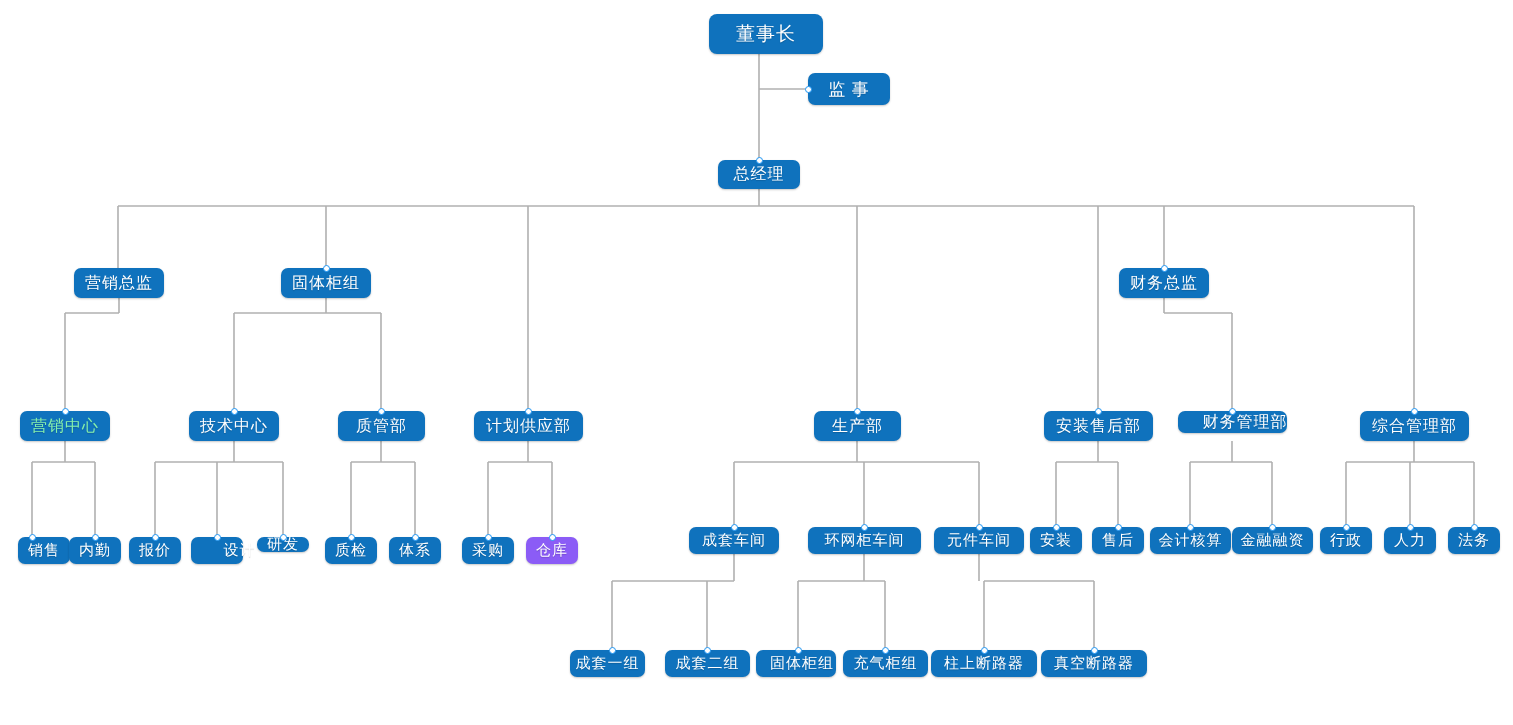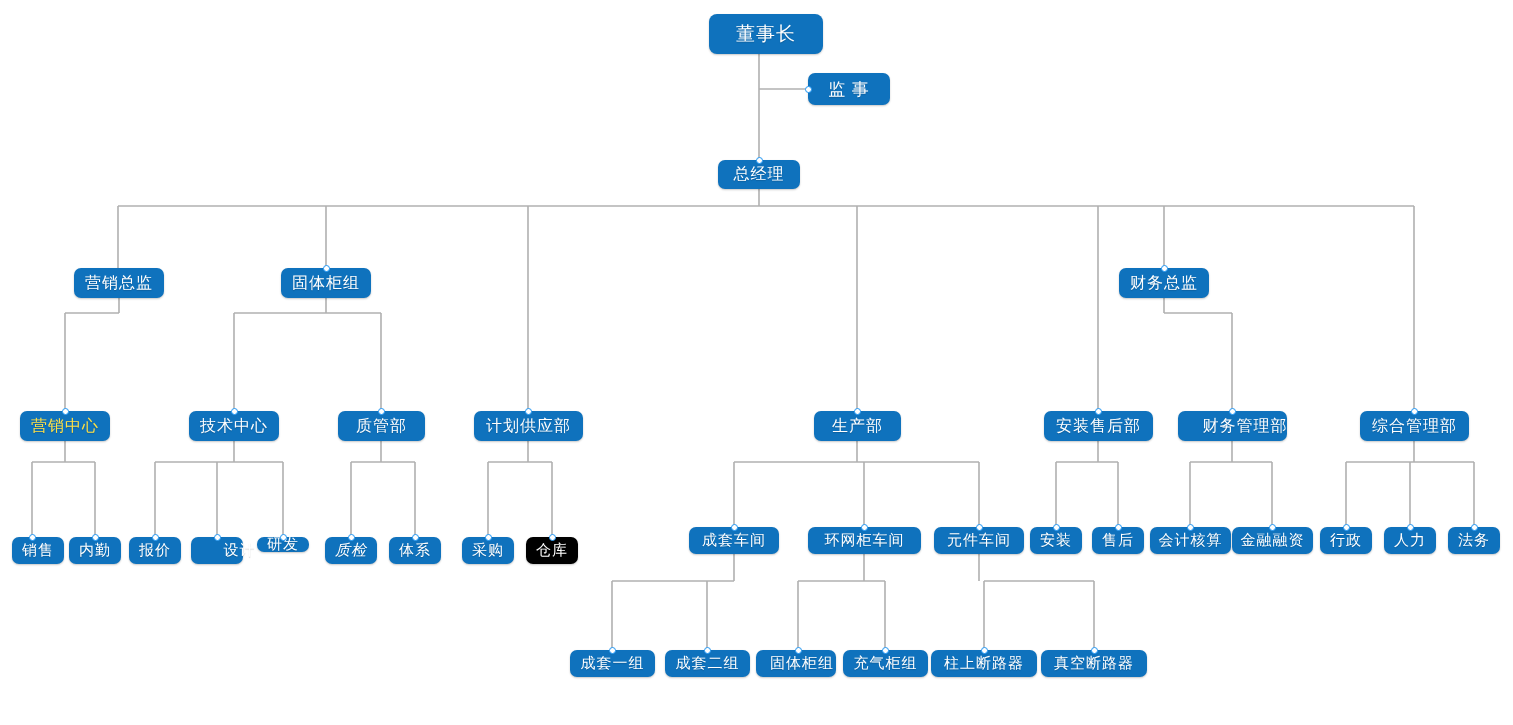--- a/index.html
+++ b/index.html
@@ -153,48 +153,48 @@
       <path d="M 984 581 L 984 650" fill="none" stroke="#b0b0b0" stroke-width="1.6"></path>
       <path d="M 1094 581 L 1094 650" fill="none" stroke="#b0b0b0" stroke-width="1.6"></path>
     </svg>
   <div id="node-layer">
       <div class="org-node lvl-root" style="left: 709px; top: 14px; width: 114px; height: 40px; background: rgb(15, 114, 189); color: rgb(255, 255, 255);">董事长</div>
       <div class="org-node lvl-aux" style="left: 808px; top: 73px; width: 82px; height: 32px; background: rgb(15, 114, 189); color: rgb(255, 255, 255);">监 事</div>
       <div class="org-node lvl-gm" style="left: 718px; top: 160px; width: 82px; height: 29px; background: rgb(15, 114, 189); color: rgb(255, 255, 255);">总经理</div>
       <div class="org-node lvl-dir" style="left: 74px; top: 268px; width: 90px; height: 30px; background: rgb(15, 114, 189); color: rgb(255, 255, 255);">营销总监</div>
       <div class="org-node lvl-dir" style="left: 281px; top: 268px; width: 90px; height: 30px; background: rgb(15, 114, 189); color: rgb(255, 255, 255);">固体柜组</div>
       <div class="org-node lvl-dir" style="left: 1119px; top: 268px; width: 90px; height: 30px; background: rgb(15, 114, 189); color: rgb(255, 255, 255);">财务总监</div>
-      <div class="org-node lvl-dept" style="left: 20px; top: 411px; width: 90px; height: 30px; background: rgb(15, 114, 189); color: #fde047;">营销中心</div>
+      <div class="org-node lvl-dept" style="left: 20px; top: 411px; width: 90px; height: 30px; background: rgb(15, 114, 189); color: #86efac;">营销中心</div>
       <div class="org-node lvl-dept" style="left: 189px; top: 411px; width: 90px; height: 30px; background: rgb(15, 114, 189); color: rgb(255, 255, 255);">技术中心</div>
       <div class="org-node lvl-dept" style="left: 338px; top: 411px; width: 87px; height: 30px; background: rgb(15, 114, 189); color: rgb(255, 255, 255);">质管部</div>
       <div class="org-node lvl-dept" style="left: 474px; top: 411px; width: 109px; height: 30px; background: rgb(15, 114, 189); color: rgb(255, 255, 255);">计划供应部</div>
       <div class="org-node lvl-dept" style="left: 814px; top: 411px; width: 87px; height: 30px; background: rgb(15, 114, 189); color: rgb(255, 255, 255);">生产部</div>
       <div class="org-node lvl-dept" style="left: 1044px; top: 411px; width: 109px; height: 30px; background: rgb(15, 114, 189); color: rgb(255, 255, 255);">安装售后部</div>
-      <div class="org-node lvl-dept" style="left: 1178px; top: 411px; width: 109px; height: 30px; background: rgb(15, 114, 189); color: rgb(255, 255, 255); padding-left: 25px;">财务管理部</div>
+      <div class="org-node lvl-dept" style="left: 1178px; top: 411px; width: 109px; height: 22px; background: rgb(15, 114, 189); color: rgb(255, 255, 255); padding-left: 25px;">财务管理部</div>
       <div class="org-node lvl-dept" style="left: 1360px; top: 411px; width: 109px; height: 30px; background: rgb(15, 114, 189); color: rgb(255, 255, 255);">综合管理部</div>
-      <div class="org-node lvl-team" style="left: 12px; top: 537px; width: 52px; height: 27px; background: rgb(15, 114, 189); color: rgb(255, 255, 255);">销售</div>
+      <div class="org-node lvl-team" style="left: 18px; top: 537px; width: 52px; height: 27px; background: rgb(15, 114, 189); color: rgb(255, 255, 255);">销售</div>
       <div class="org-node lvl-team" style="left: 69px; top: 537px; width: 52px; height: 27px; background: rgb(15, 114, 189); color: rgb(255, 255, 255);">内勤</div>
       <div class="org-node lvl-team" style="left: 129px; top: 537px; width: 52px; height: 27px; background: rgb(15, 114, 189); color: rgb(255, 255, 255);">报价</div>
       <div class="org-node lvl-team" style="left: 191px; top: 537px; width: 52px; height: 27px; background: rgb(15, 114, 189); color: rgb(255, 255, 255); padding-left: 45px;">设计</div>
       <div class="org-node lvl-team" style="left: 257px; top: 537px; width: 52px; height: 15px; background: rgb(15, 114, 189); color: rgb(255, 255, 255);">研发</div>
-      <div class="org-node lvl-team" style="left: 325px; top: 537px; width: 52px; height: 27px; background: rgb(15, 114, 189); color: rgb(255, 255, 255); font-style: italic;">质检</div>
+      <div class="org-node lvl-team" style="left: 325px; top: 537px; width: 52px; height: 27px; background: rgb(15, 114, 189); color: rgb(255, 255, 255);">质检</div>
       <div class="org-node lvl-team" style="left: 389px; top: 537px; width: 52px; height: 27px; background: rgb(15, 114, 189); color: rgb(255, 255, 255);">体系</div>
       <div class="org-node lvl-team" style="left: 462px; top: 537px; width: 52px; height: 27px; background: rgb(15, 114, 189); color: rgb(255, 255, 255);">采购</div>
-      <div class="org-node lvl-team" style="left: 526px; top: 537px; width: 52px; height: 27px; background: #000000; color: rgb(255, 255, 255);">仓库</div>
+      <div class="org-node lvl-team" style="left: 526px; top: 537px; width: 52px; height: 27px; background: #8b5cf6; color: rgb(255, 255, 255);">仓库</div>
       <div class="org-node lvl-team" style="left: 689px; top: 527px; width: 90px; height: 27px; background: rgb(15, 114, 189); color: rgb(255, 255, 255);">成套车间</div>
       <div class="org-node lvl-team" style="left: 808px; top: 527px; width: 113px; height: 27px; background: rgb(15, 114, 189); color: rgb(255, 255, 255);">环网柜车间</div>
       <div class="org-node lvl-team" style="left: 934px; top: 527px; width: 90px; height: 27px; background: rgb(15, 114, 189); color: rgb(255, 255, 255);">元件车间</div>
       <div class="org-node lvl-team" style="left: 1030px; top: 527px; width: 52px; height: 27px; background: rgb(15, 114, 189); color: rgb(255, 255, 255);">安装</div>
       <div class="org-node lvl-team" style="left: 1092px; top: 527px; width: 52px; height: 27px; background: rgb(15, 114, 189); color: rgb(255, 255, 255);">售后</div>
       <div class="org-node lvl-team" style="left: 1150px; top: 527px; width: 81px; height: 27px; background: rgb(15, 114, 189); color: rgb(255, 255, 255);">会计核算</div>
       <div class="org-node lvl-team" style="left: 1232px; top: 527px; width: 81px; height: 27px; background: rgb(15, 114, 189); color: rgb(255, 255, 255);">金融融资</div>
       <div class="org-node lvl-team" style="left: 1320px; top: 527px; width: 52px; height: 27px; background: rgb(15, 114, 189); color: rgb(255, 255, 255);">行政</div>
       <div class="org-node lvl-team" style="left: 1384px; top: 527px; width: 52px; height: 27px; background: rgb(15, 114, 189); color: rgb(255, 255, 255);">人力</div>
       <div class="org-node lvl-team" style="left: 1448px; top: 527px; width: 52px; height: 27px; background: rgb(15, 114, 189); color: rgb(255, 255, 255); font-family: Liberation Serif, serif;">法务</div>
-      <div class="org-node lvl-group" style="left: 570px; top: 650px; width: 85px; height: 27px; background: rgb(15, 114, 189); color: rgb(255, 255, 255);">成套一组</div>
+      <div class="org-node lvl-group" style="left: 570px; top: 650px; width: 75px; height: 27px; background: rgb(15, 114, 189); color: rgb(255, 255, 255);">成套一组</div>
       <div class="org-node lvl-group" style="left: 665px; top: 650px; width: 85px; height: 27px; background: rgb(15, 114, 189); color: rgb(255, 255, 255);">成套二组</div>
       <div class="org-node lvl-group" style="left: 756px; top: 650px; width: 80px; height: 27px; background: rgb(15, 114, 189); color: rgb(255, 255, 255); padding-left: 12px;">固体柜组</div>
       <div class="org-node lvl-group" style="left: 843px; top: 650px; width: 85px; height: 27px; background: rgb(15, 114, 189); color: rgb(255, 255, 255);">充气柜组</div>
       <div class="org-node lvl-group" style="left: 931px; top: 650px; width: 106px; height: 27px; background: rgb(15, 114, 189); color: rgb(255, 255, 255);">柱上断路器</div>
       <div class="org-node lvl-group" style="left: 1041px; top: 650px; width: 106px; height: 27px; background: rgb(15, 114, 189); color: rgb(255, 255, 255);">真空断路器</div>
     </div>
   <div id="port-layer">
       <div class="port-dot" style="left: 805px; top: 86px; border-color: rgb(33, 150, 243);"></div>
       <div class="port-dot" style="left: 756px; top: 157px; border-color: rgb(33, 150, 243);"></div>
       <div class="port-dot" style="left: 323px; top: 265px; border-color: rgb(33, 150, 243);"></div>

